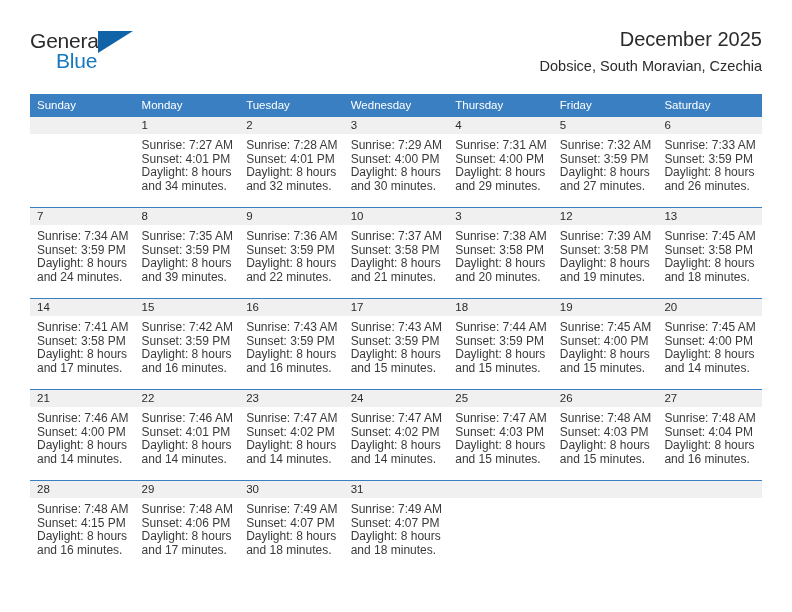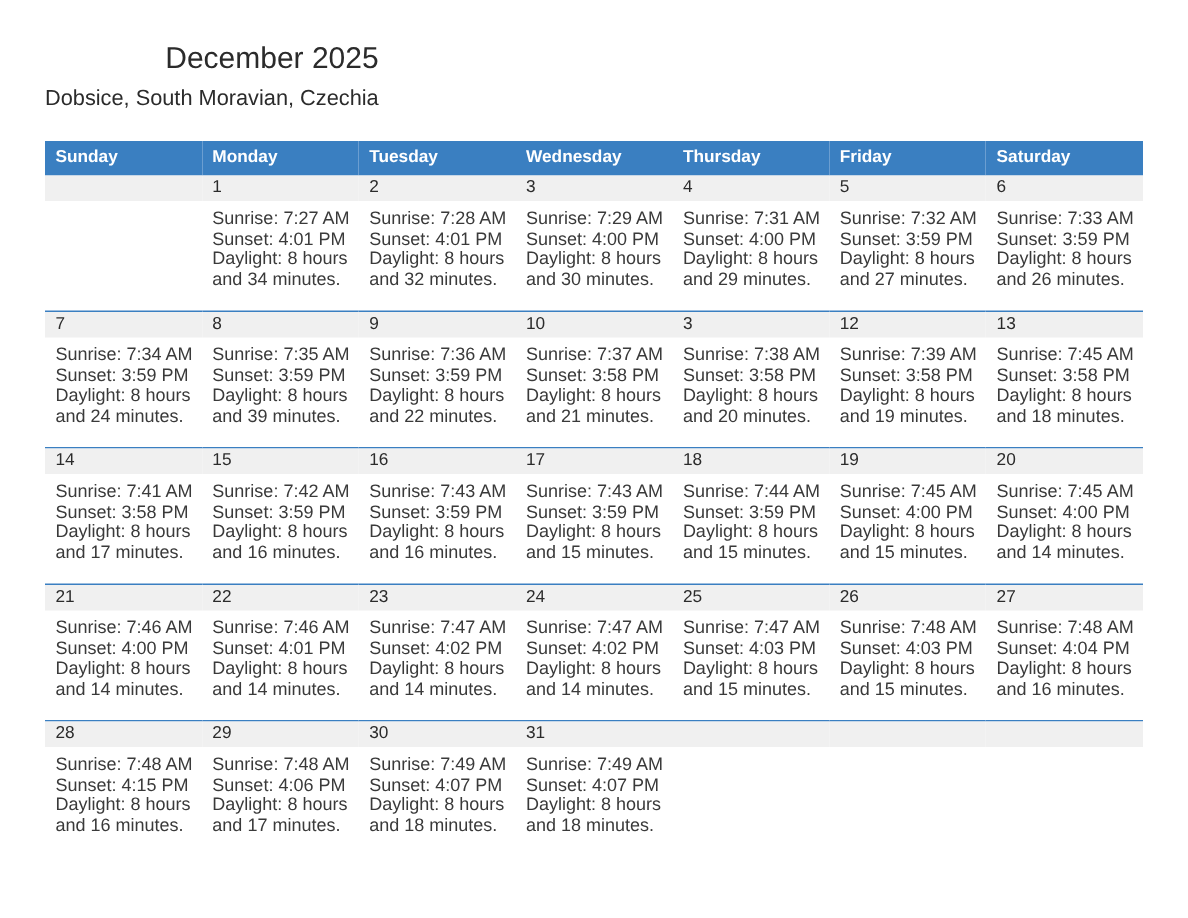--- a/index.html
+++ b/index.html
@@ -85,21 +85,21 @@
   .calendar {
     margin-top: 18px;
     width: 732px;
     border-collapse: collapse;
     table-layout: fixed;
   }
   .calendar th {
     background: #3a7fc1;
     color: #ffffff;
     font-size: 11.5px;
-    font-weight: bold;
+    font-weight: normal;
     text-align: left;
     padding: 5px 0 6px 7px;
     height: 12px;
     border: none;
   }
   .weekrow > td {
     vertical-align: top;
     padding: 0;
     border-top: 1px solid #3a7fc1;
     height: 90px;
@@ -133,20 +133,25 @@
     white-space: nowrap;
   }
 </style>
 </head>
 <body>
 
 <div class="page">
 
   <div class="header">
 
+    <div class="logo">
+      <span class="logo-general">General</span>
+      <span class="logo-tri"></span>
+      <span class="logo-blue">Blue</span>
+    </div>
 
     <div class="title-block">
       <h1 class="cal-title">December 2025</h1>
       <p class="cal-subtitle">Dobsice, South Moravian, Czechia</p>
     </div>
 
   </div>
 
   <table class="calendar">
     <thead>

